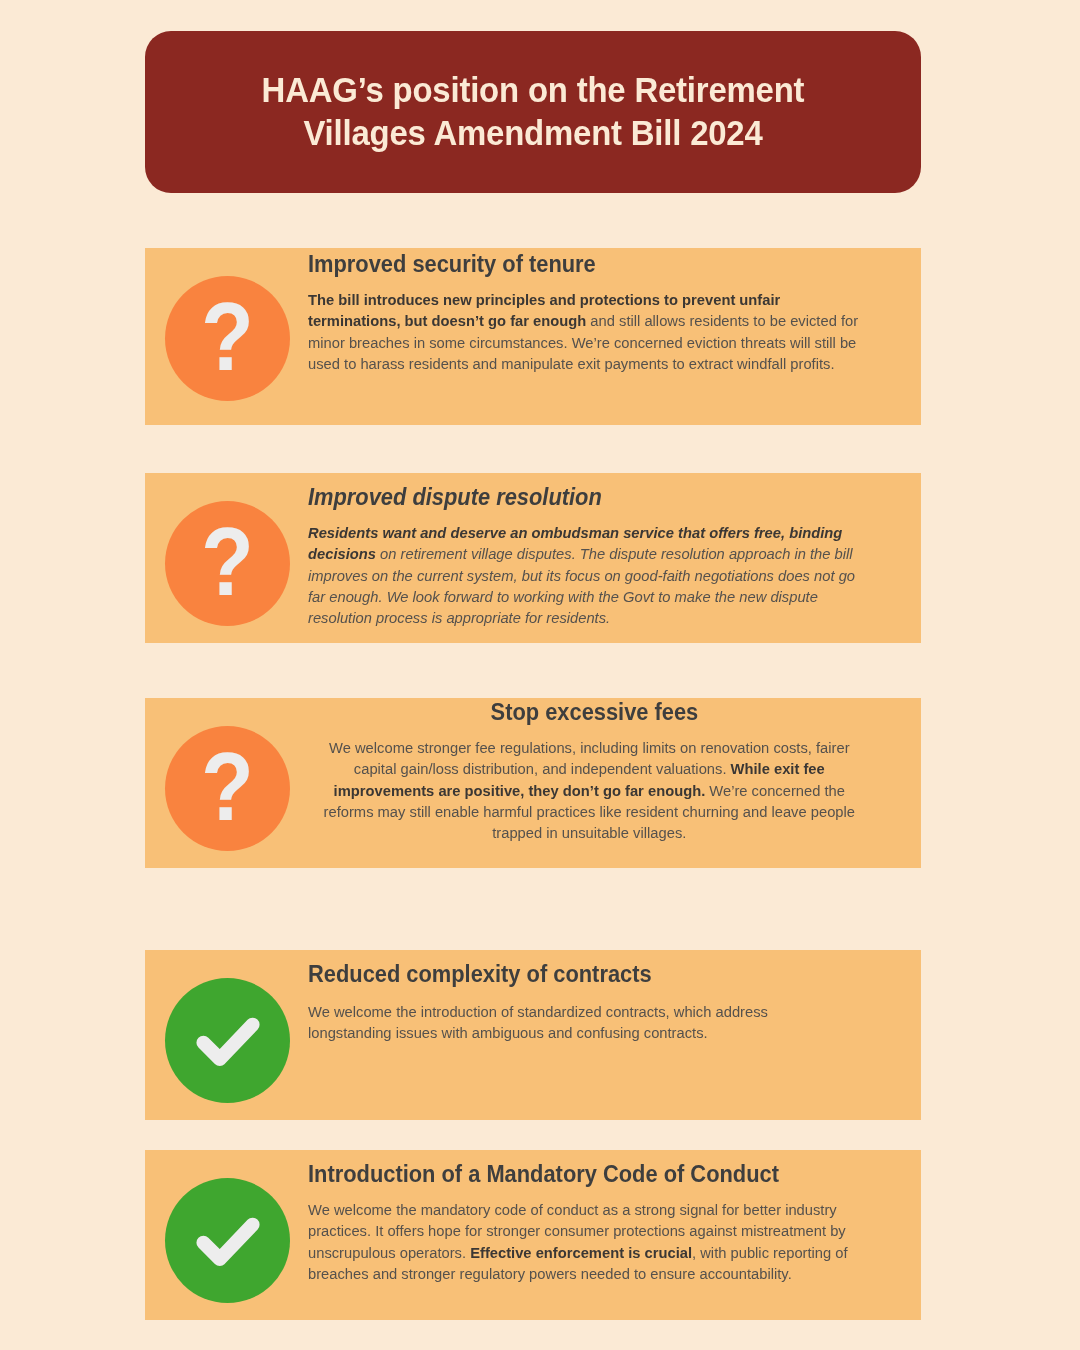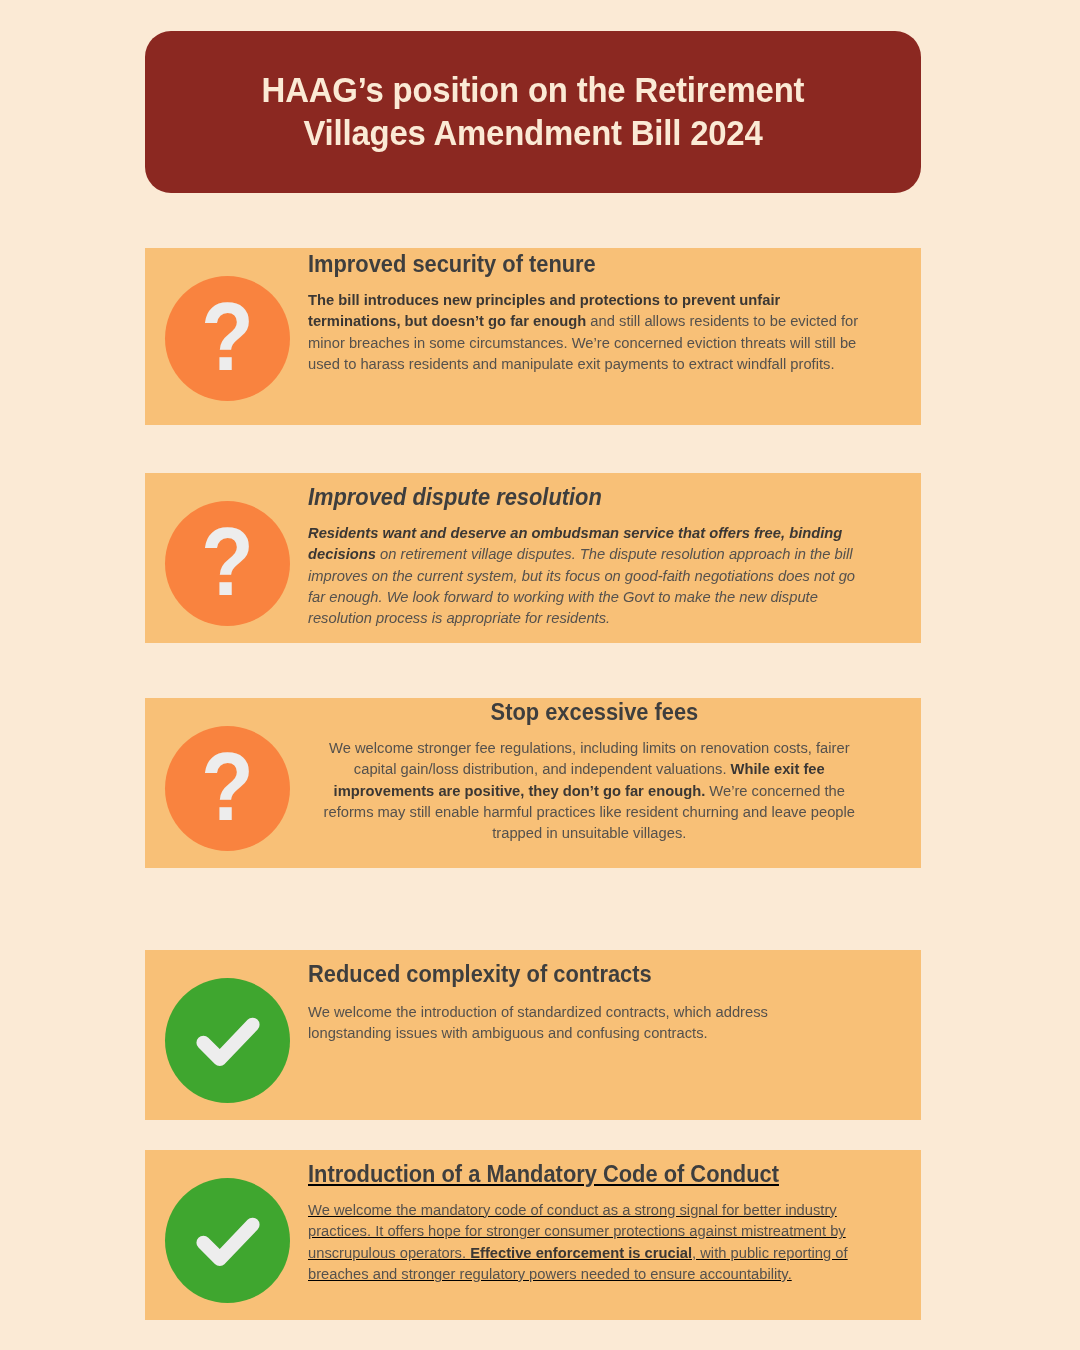--- a/index.html
+++ b/index.html
@@ -130,21 +130,21 @@
   #card-0 { top: 248px;  height: 177px; }
   #card-1 { top: 473px;  height: 170px; }
   #card-2 { top: 698px;  height: 170px; }
   #card-3 { top: 923px;  height: 170px; margin-top: 27px; }
   #card-4 { top: 1150px; height: 170px; }
 
   #card-0 .card-body { top: 2px; }
   #card-1 .card-body { top: 10px; font-style: italic; }
   #card-2 .card-body { top: 0; text-align: center; }
   #card-3 .card-body { top: 10px; }
-  #card-4 .card-body { top: 10px; text-decoration: underline; }
+  #card-4 .card-body { top: 10px; }
 
   #card-1 .card-text, #card-2 .card-text { max-width: 580px; }
   #card-3 .card-text { max-width: 540px; }
   #card-4 .card-text { max-width: 570px; }
 
   #card-3 .card-text { margin-top: 12px; }
 </style>
 </head>
 <body>
 

